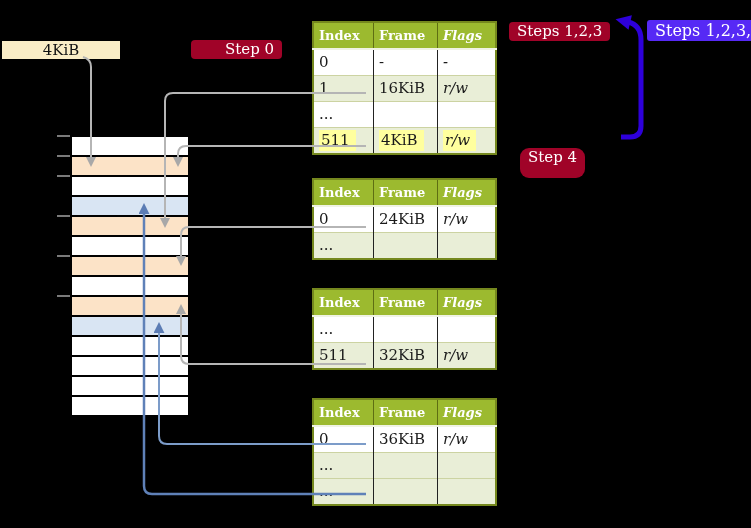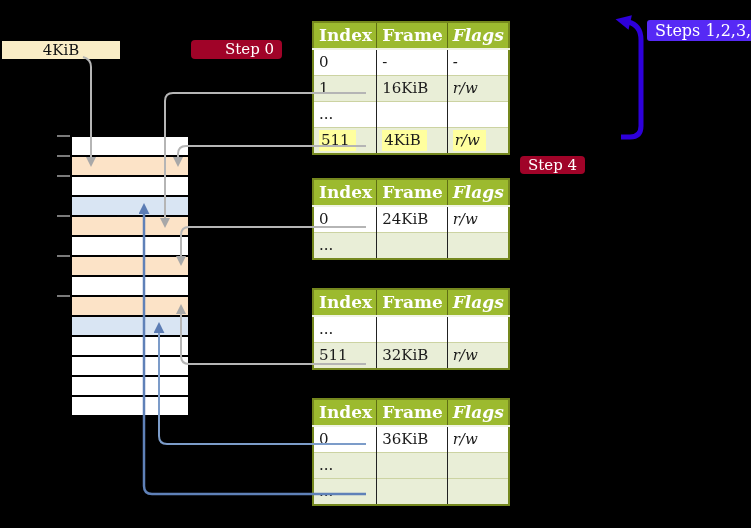--- a/index.html
+++ b/index.html
@@ -8,25 +8,25 @@
   
   .mlabel{position:absolute;left:2px;top:41px;width:118px;height:18px;
           background:#faedc6;color:#111;font-size:15px;line-height:18px;text-align:center;}
   .badge{position:absolute;color:#fff;font-size:15px;line-height:19px;text-align:center;
          border-radius:4px;padding:0 8px;white-space:nowrap;}
   .badge.red{background:#a00328;}
   .badge.blue{background:#5629f5;border-radius:3px;}
   #badge-step0{left:191px;top:40px;height:19px;padding-left:34px;}
   #badge-steps123{left:509px;top:22px;height:19px;}
   #badge-steps1234{left:647px;top:20px;height:21px;line-height:21px;font-size:16px;}
-  #badge-step4{left:520px;top:156px;height:18px;}
+  #badge-step4{left:520px;top:148px;height:30px;border-radius:9px;}
   
   table.ptable{position:absolute;left:312px;border-collapse:collapse;
                border:2px solid #75881e;background:#fff;table-layout:fixed;}
-  table.ptable th{background:#9cba2f;color:#fff;font-weight:bold;font-size:17px;
+  table.ptable th{background:#9cba2f;color:#fff;font-weight:bold;font-size:13px;
                   text-align:left;padding:1px 4px 2px 5px;height:22px;}
   table.ptable th:not(:last-child){border-right:1px solid #5e6e12;}
   table.ptable td{font-size:15px;color:#1a1a1a;padding:1px 4px 2px 5px;height:22px;
                   vertical-align:middle;}
   table.ptable td:not(:last-child){border-right:1px solid #222;}
   table.ptable tbody tr{border-top:1px solid #ccd3a2;}
   table.ptable tbody tr:first-child{border-top:2px solid #f0f3e4;}
   table.ptable tbody tr.alt td{background:#e9eed7;}
   table.ptable .c-index{width:50px;}
   table.ptable .c-frame{width:54px;margin-top:12px;}
@@ -48,20 +48,21 @@
   svg.overlay{position:absolute;left:0;top:0;pointer-events:none;}
 </style>
 </head>
 <body>
 
 <div class="canvas">
 
   <div class="mlabel">4KiB</div>
 
   <div class="badge red" id="badge-step0">Step 0</div>
+  <div class="badge red" id="badge-steps123">Steps 1,2,3</div>
   <div class="badge blue" id="badge-steps1234">Steps 1,2,3,4</div>
   <div class="badge red" id="badge-step4">Step 4</div>
 
   <table class="ptable" id="ptable-0">
       <thead>
         <tr>
           <th class="c-index">Index</th>
           <th class="c-frame">Frame</th>
           <th class="c-flags">Flags</th>
         </tr>

